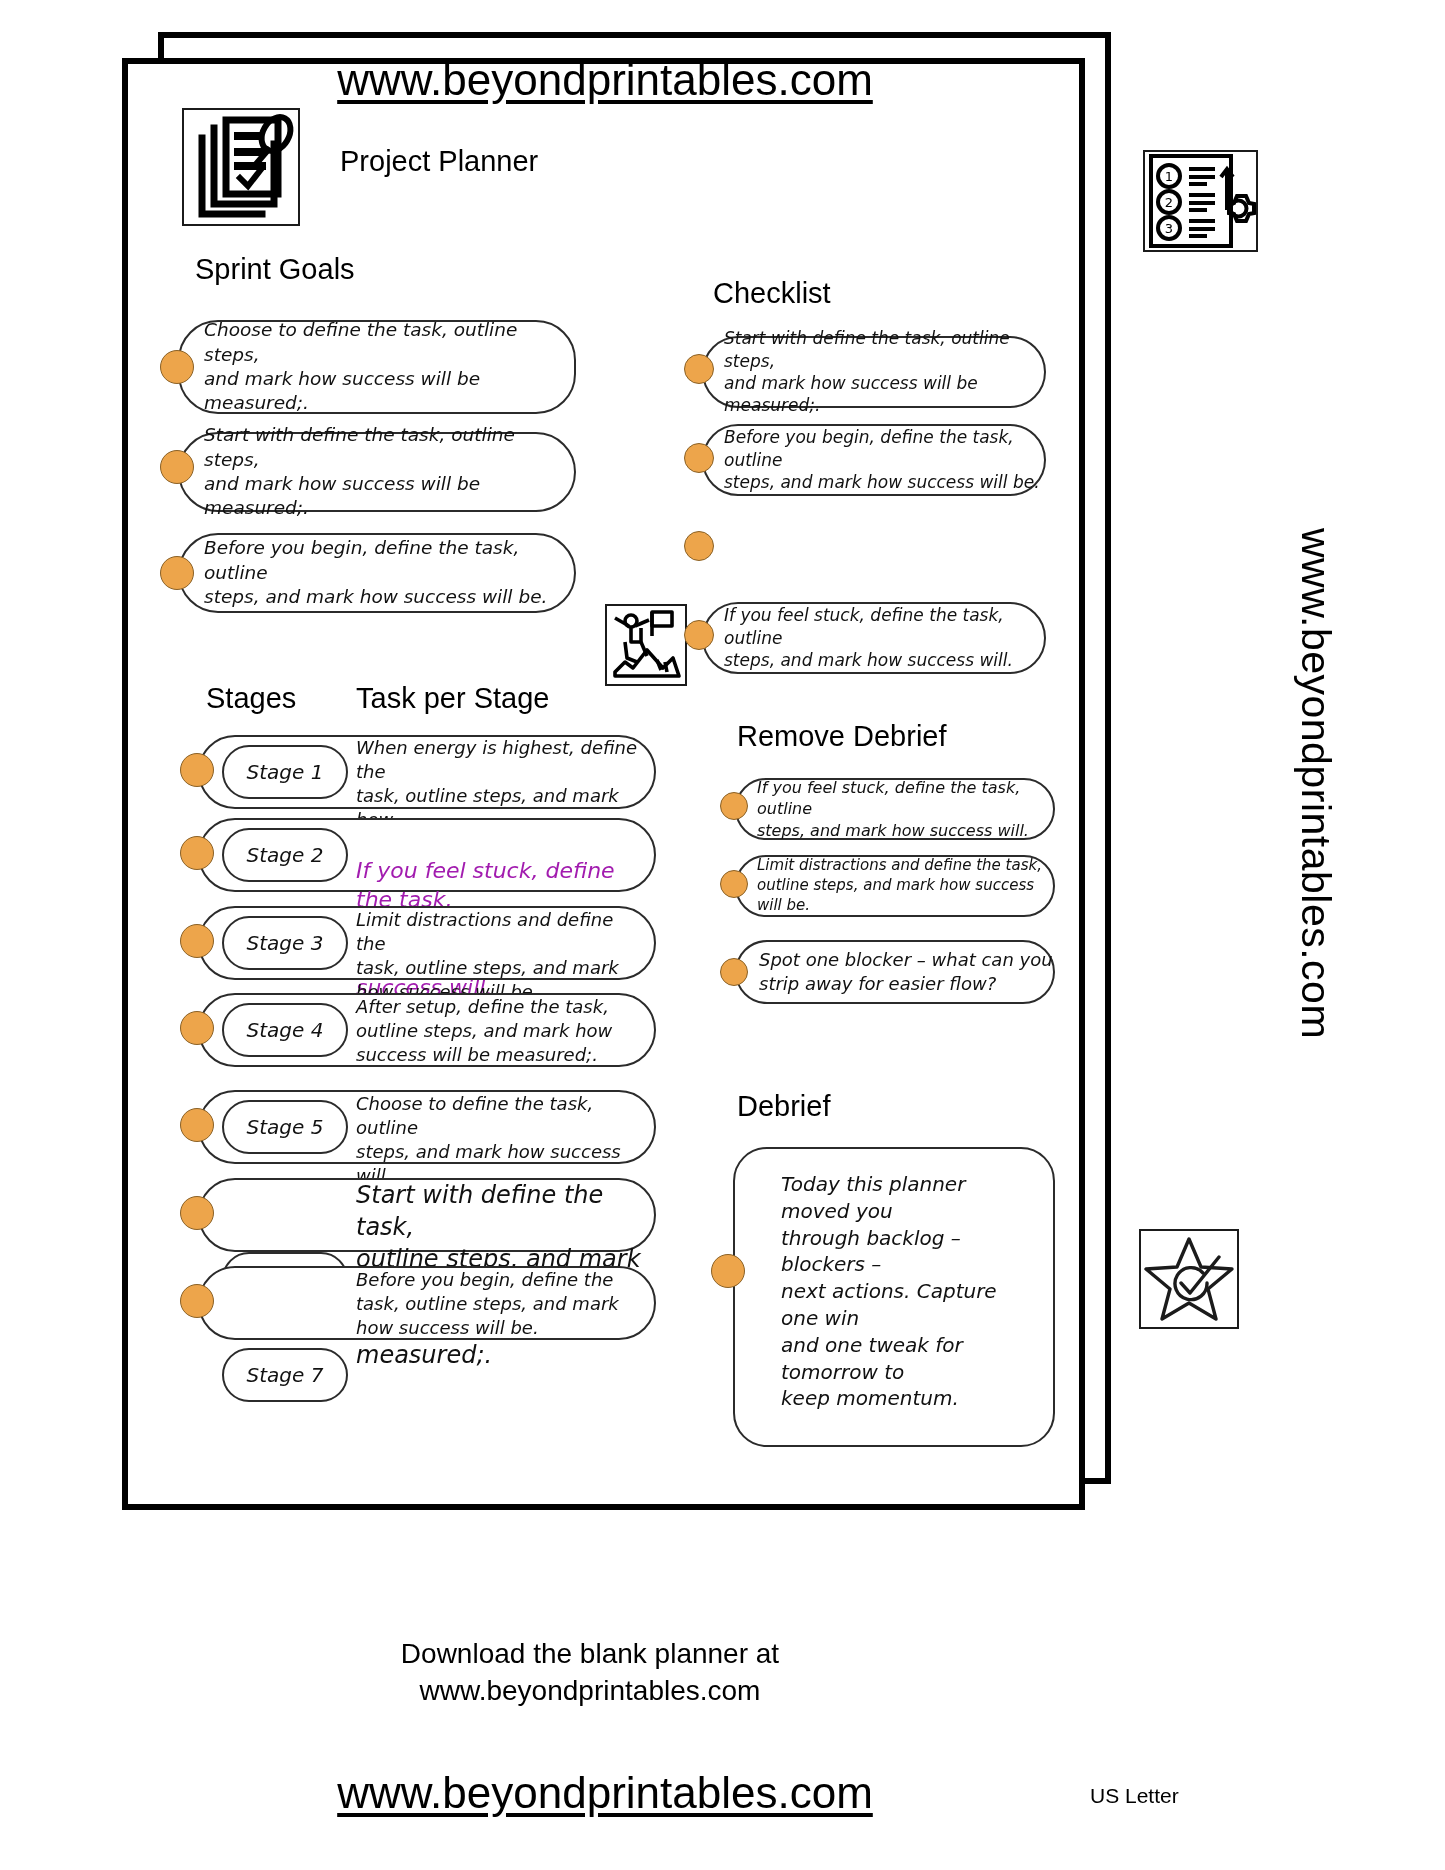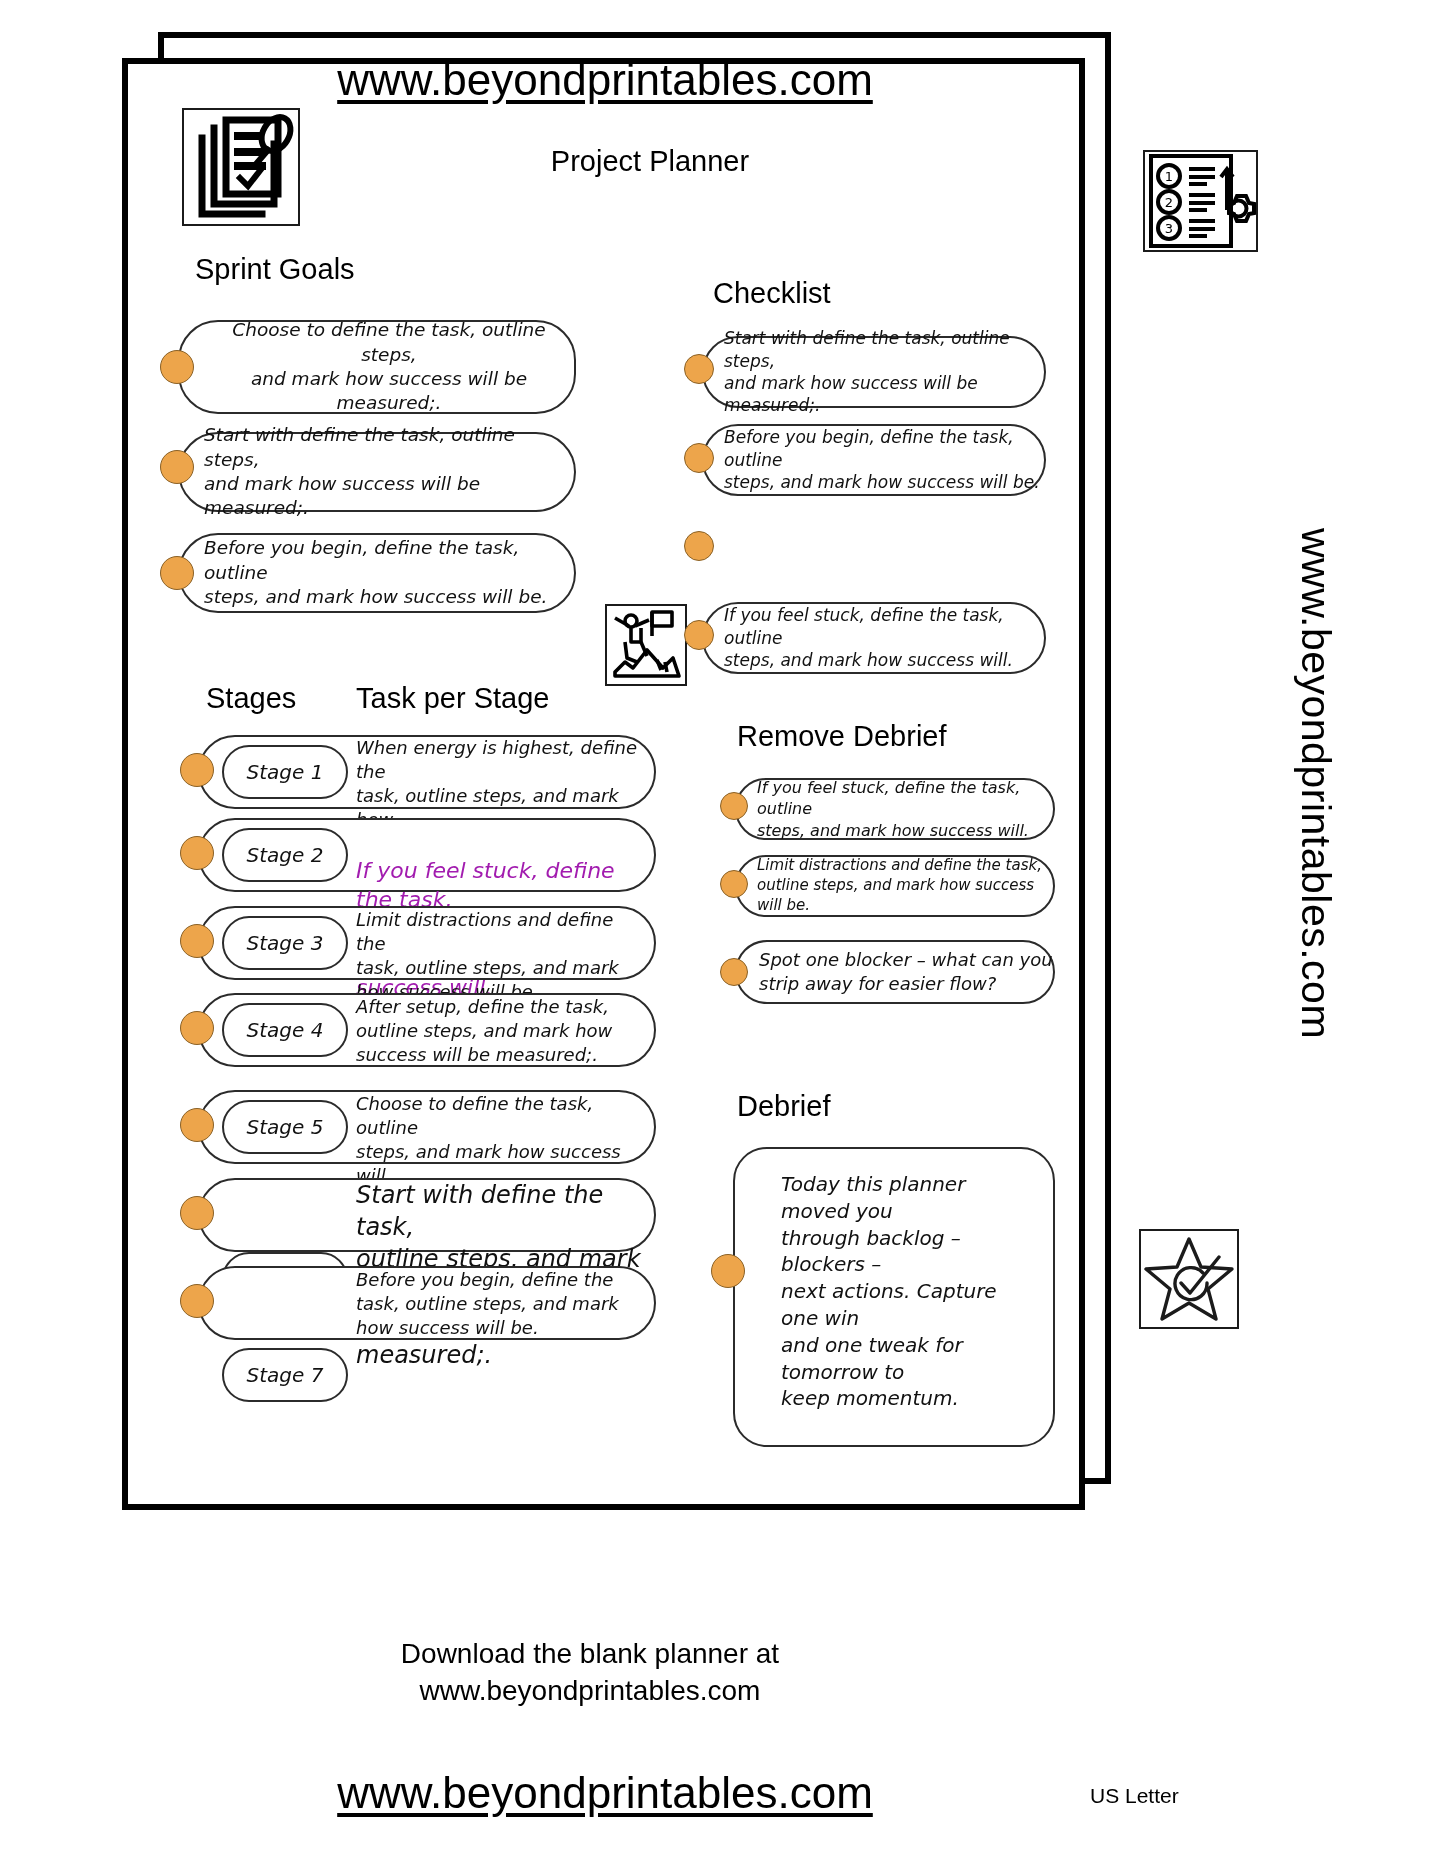--- a/index.html
+++ b/index.html
@@ -43,21 +43,21 @@
     text-align: center; font-size: 44px; color:#000;
     text-decoration: underline; text-underline-offset: 5px;
   }
   .paper-size {
     position: absolute; left: 1090px; top: 1784px;
     font-size: 21px; color:#000;
   }
 
   .doc-title {
     position: absolute; left: 340px; top: 145px; width: 620px;
-    text-align: center; font-size: 29px; color:#000;
+    font-size: 29px; color:#000;
   }
 
   
   .icon-box { position: absolute; border: 2px solid #1b1b1b; background:#fff; }
 
   
   .sec-head { position: absolute; font-size: 29px; color:#000; white-space: nowrap; }
 
   
   .pill {
@@ -176,21 +176,21 @@
         <text x="24" y="29">1</text>
           <text x="24" y="55">2</text>
           <text x="24" y="81">3</text>
       </g>
     </svg>
   </div>
 
   <div class="sec-head" style="left:195px; top:253px;">Sprint Goals</div>
 
   <div class="pill" style="left:178px; top:320px; width:398px; height:94px;">
-    <span class="txt" style="padding-left:24px;text-align:center;">Choose to define the task, outline steps,
+    <span class="txt" style="padding-left:24px;">Choose to define the task, outline steps,
 and mark how success will be
 measured;.</span>
   </div>
   <div class="dot" style="left:160px; top:350px;"></div>
 
   <div class="pill" style="left:178px; top:432px; width:398px; height:80px;">
     <span class="txt" style="padding-left:24px;">Start with define the task, outline steps,
 and mark how success will be measured;.</span>
   </div>
   <div class="dot" style="left:160px; top:450px;"></div>

